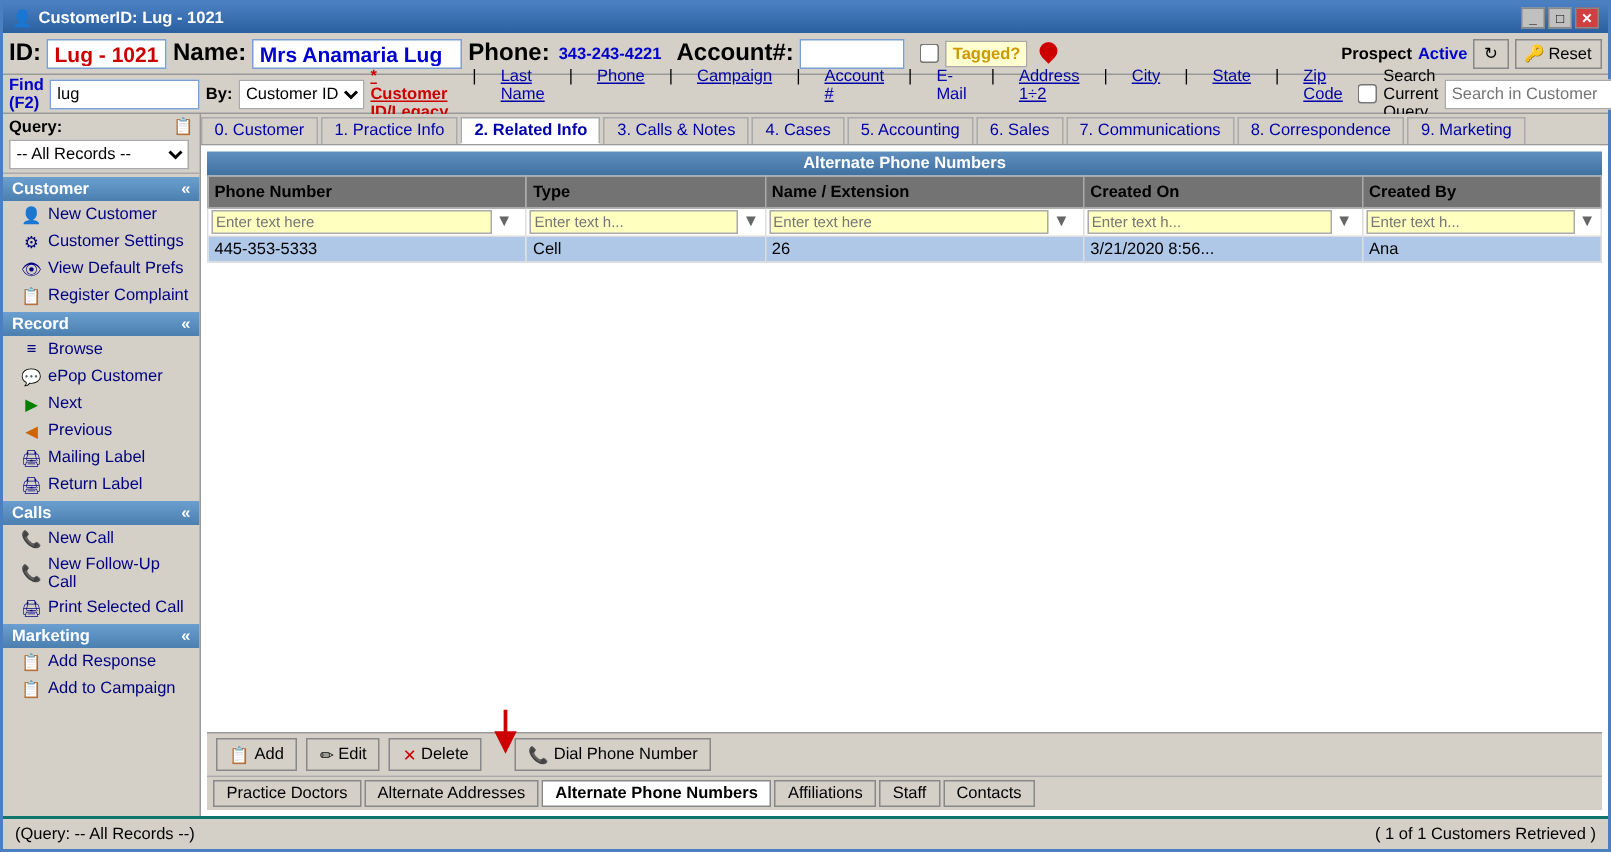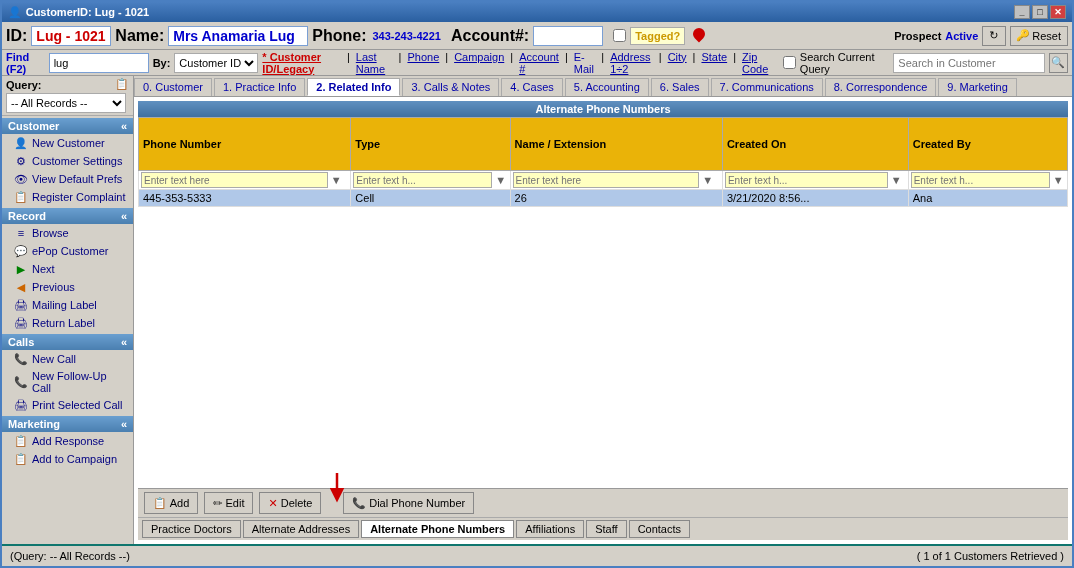--- a/index.html
+++ b/index.html
@@ -97,21 +97,21 @@
       background: white;
     }
     .find-select {
       height: 20px;
       border: 1px solid #aaa;
       background: white;
       font-size: 11px;
     }
     .find-nav-items {
       display: flex;
-      gap: 4px;
+      gap: 14px;
       font-size: 11px;
     }
     .search-field {
       margin-left: auto;
       width: 160px;
       height: 20px;
       border: 1px solid #aaa;
       padding: 0 4px;
       background: white;
     }
@@ -233,23 +233,23 @@
       font-size: 11px;
     }
 
     
     .data-table {
       width: 100%;
       border-collapse: collapse;
       font-size: 11px;
     }
     .data-table th {
-      background: #eab308;
+      background: #737373;
       border: 1px solid #aaa;
-      padding: 20px 4px;
+      padding: 4px 4px;
       text-align: left;
       font-weight: bold;
     }
     .data-table td {
       border: 1px solid #ddd;
       padding: 2px 4px;
     }
     .data-table .filter-row td {
       padding: 1px 2px;
     }

